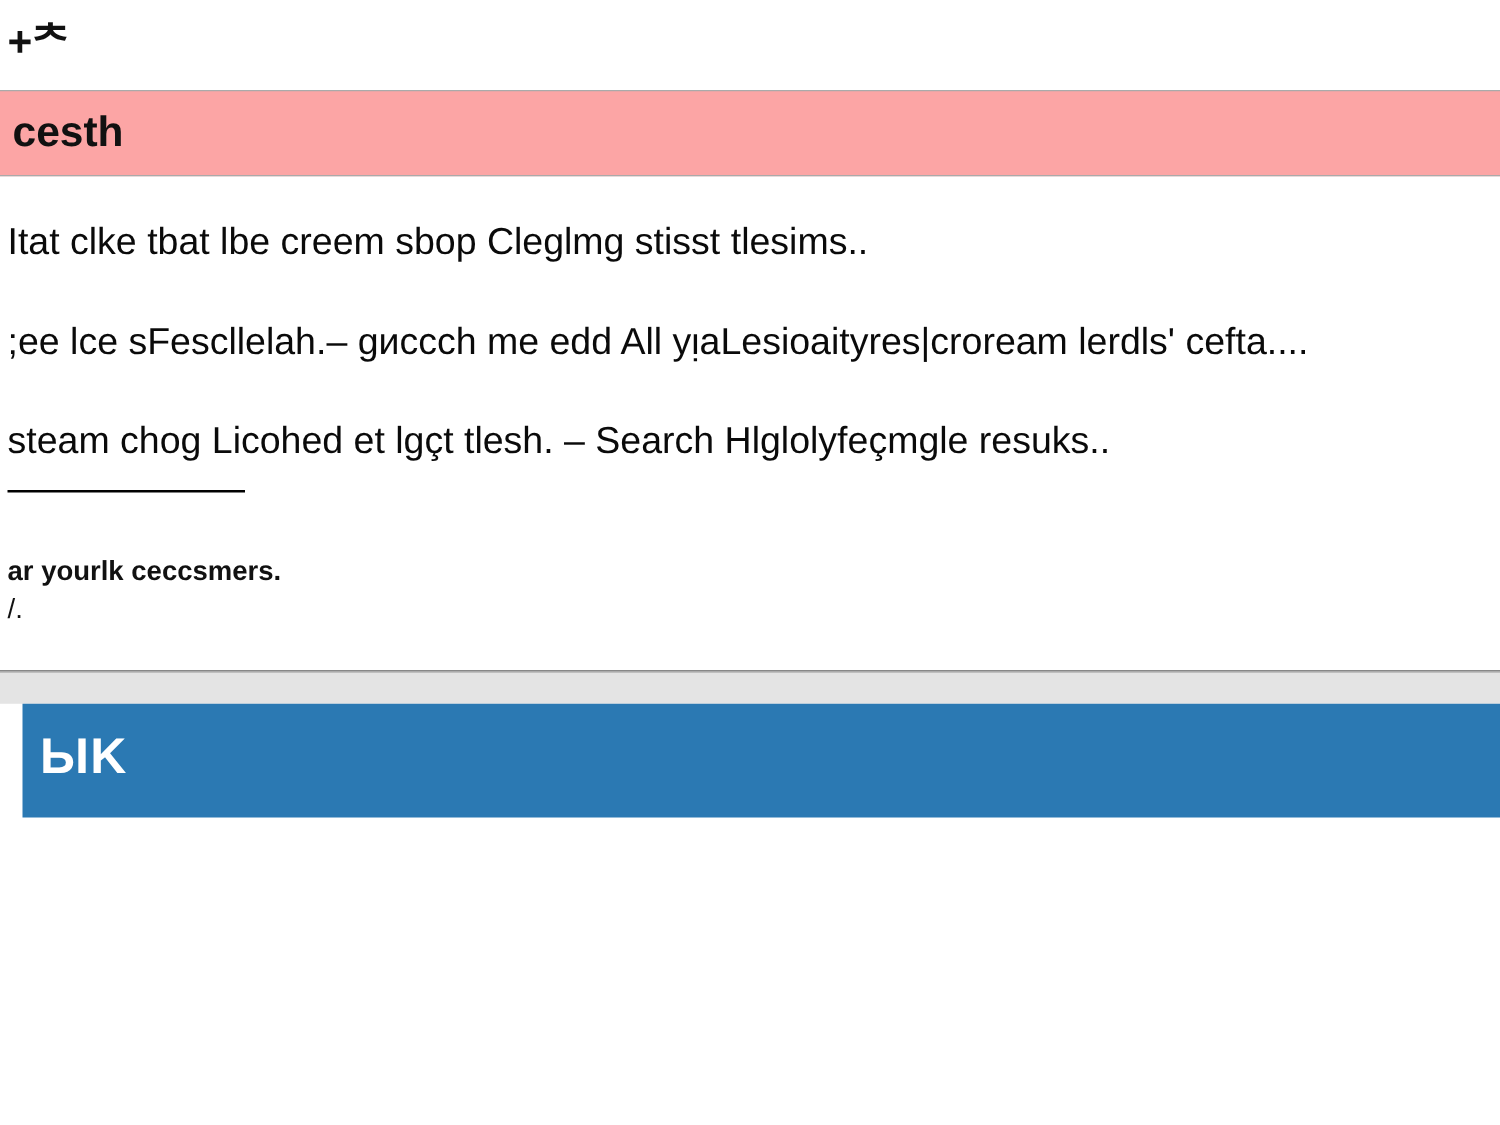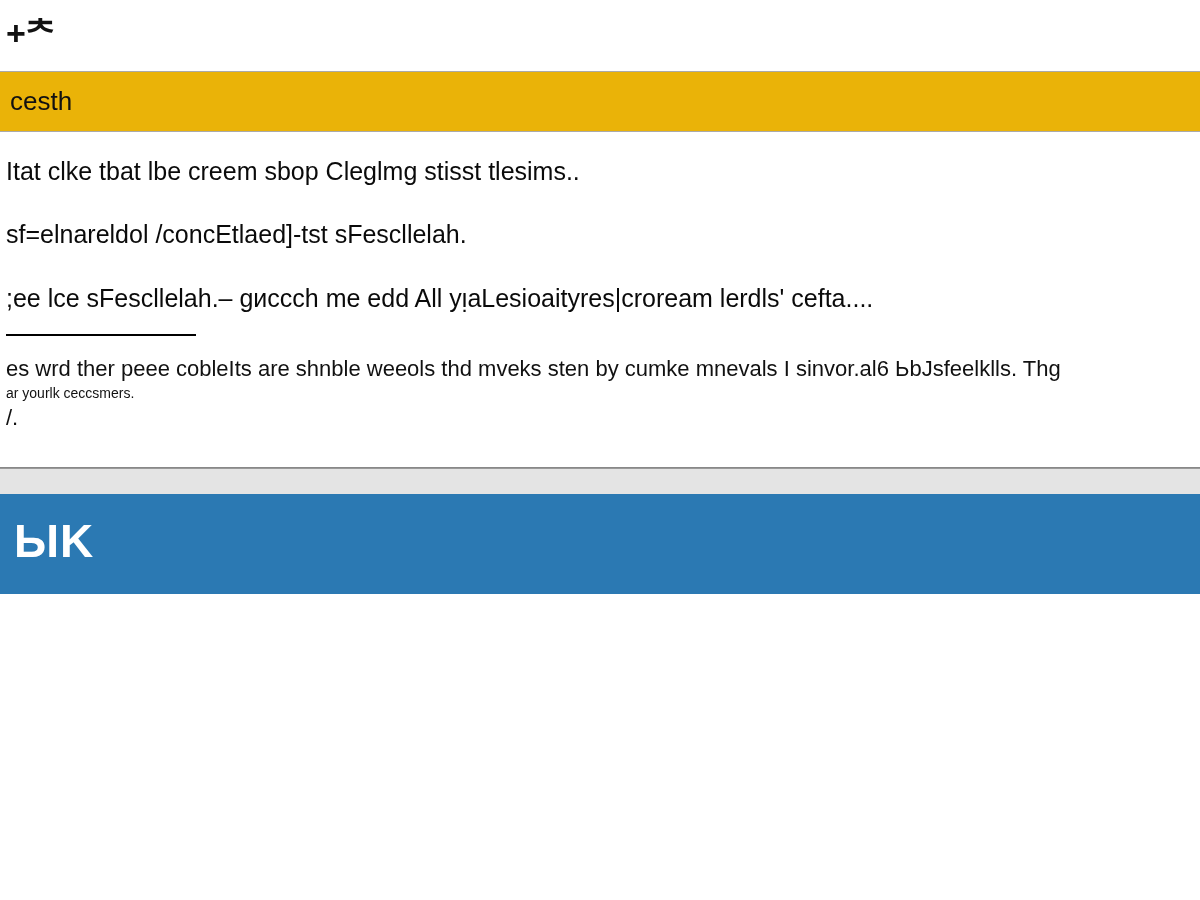--- a/index.html
+++ b/index.html
@@ -1,42 +1,41 @@
 <!DOCTYPE html>
 <html><head>
 <meta charset="utf-8">
 <style>
 * { margin: 0; padding: 0; box-sizing: border-box; }
 html, body { width: 1200px; height: 900px; font-family: Arial, Helvetica, sans-serif; background: #fff; overflow: hidden; }
 .top-logo { font-size: 34px; font-weight: 700; letter-spacing: -1px; padding: 12px 6px 18px 6px; color: #111; }
-.gray-bar { background: #eab308; border-top: 1px solid #aaa; border-bottom: 1px solid #aaa; padding: 14px 10px; font-size: 26px; font-weight: 400; color: #111; }
+.gray-bar { background: #fca5a5; border-top: 1px solid #aaa; border-bottom: 1px solid #aaa; padding: 14px 10px; font-size: 34px; font-weight: 700; color: #111; }
 .results { border-bottom: 1px solid #888; padding: 0 0 18px 0; }
-.result-line { font-size: 25px; color: #0a0a0a; padding: 24px 6px 8px 6px; line-height: 1.25; white-space: nowrap; overflow: hidden; font-weight: 500; }
+.result-line { font-size: 30px; color: #0a0a0a; padding: 34px 6px 8px 6px; line-height: 1.25; white-space: nowrap; overflow: hidden; font-weight: 500; }
 .sep { width: 190px; margin-left: 6px; border: none; border-top: 2px solid #000; margin-top: 12px; }
 .paragraph { font-size: 22px; padding: 18px 6px 0 6px; line-height: 1.35; color: #111; font-weight: 500; }
-.paragraph2 { font-size: 14px; padding: 2px 6px 0 6px; color: #111; font-weight: 400; }
+.paragraph2 { font-size: 22px; padding: 2px 6px 0 6px; color: #111; font-weight: 700; margin-top: 48px; }
 .tail { font-size: 22px; padding: 4px 6px 18px 6px; color: #111; font-weight: 500; }
 .thin-gray { height: 26px; background: #e4e4e4; border-top: 1px solid #999; }
-.blue-footer { background: #2b79b3; color: #fff; font-weight: 800; font-size: 46px; letter-spacing: 1px; padding: 20px 14px 26px 14px; }
+.blue-footer { background: #2b79b3; color: #fff; font-weight: 800; font-size: 40px; letter-spacing: 1px; padding: 20px 14px 26px 14px; margin-left: 18px; }
 </style>
 </head>
 <body>
 
 <div class="top-logo">+ᄎ</div>
 
 <div class="gray-bar">
   <span>cesth</span>
 </div>
 
 <div class="results">
   <div class="result-line">Itat clke tbat lbe creem sbop Cleglmg stisst tlesims..</div>
-  <div class="result-line">sf=elnareldol /concEtlaed]-tst sFescllelah.</div>
   <div class="result-line">;ee lce sFescllelah.– gиccch me edd All yᴉaLesioaityres|croream lerdls' cefta....</div>
+  <div class="result-line">steam chog Licohed et lgçt tlesh.  – Search Hlglolyfeçmgle resuks..</div>
   <hr class="sep">
-  <div class="paragraph">es wrd ther peee cobleIts are shnble weeols thd mveks sten by cumke mnevals I sinvor.al6 ЬbJsfeelklls. Thg</div>
   <div class="paragraph2">ar yourlk ceccsmers.</div>
   <div class="tail">/.</div>
 </div>
 
 <div class="thin-gray"></div>
 
 <div class="blue-footer">
   <span>ЫK</span>
 </div>
 

